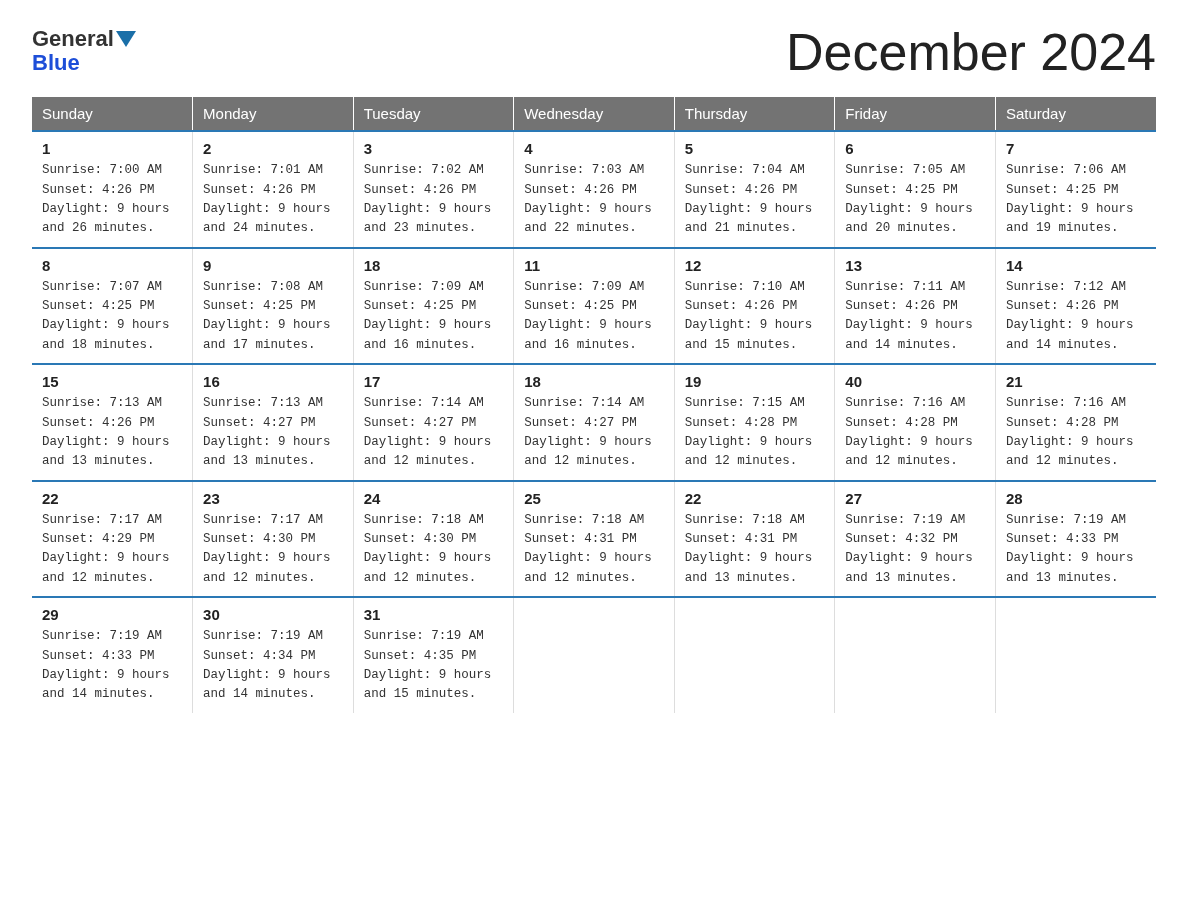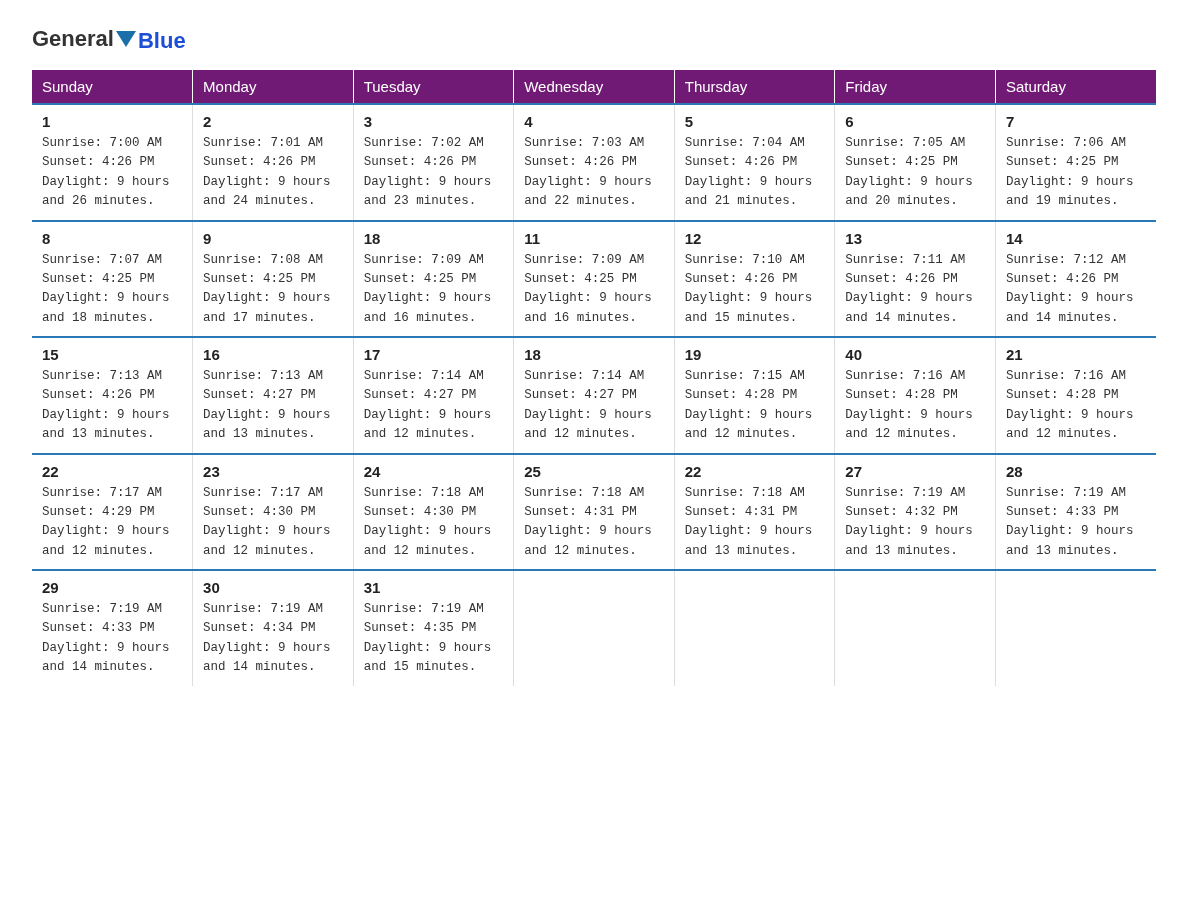--- a/index.html
+++ b/index.html
@@ -11,20 +11,21 @@
       min-height: 918px;
     }
     .header-row {
       display: flex;
       align-items: flex-start;
       justify-content: space-between;
       margin-bottom: 16px;
     }
     .logo {
       display: flex;
+      flex-direction: column;
       align-items: flex-start;
       margin-top: 4px;
     }
     .logo-text {
       display: flex;
       align-items: center;
       font-size: 22px;
       font-weight: bold;
       color: #333;
       line-height: 1;
@@ -59,21 +60,21 @@
       font-size: 20px;
       color: #555;
       margin-top: 4px;
     }
     .calendar {
       width: 100%;
       border-collapse: collapse;
       margin-top: 4px;
     }
     .calendar thead tr th {
-      background-color: #701a75;
+      background-color: #737373;
       color: #fff;
       font-size: 15px;
       font-weight: normal;
       padding: 8px 10px;
       text-align: left;
       border-right: 1px solid #fff;
     }
     .calendar thead tr th:last-child {
       border-right: none;
     }
@@ -112,20 +113,21 @@
 
 <div class="header-row">
   <div class="logo">
     <div class="logo-text">
       <span class="general">General</span>
       <span class="logo-triangle"></span>
     </div>
     <span class="logo-blue">Blue</span>
   </div>
   <div class="title-block">
+    <div class="page-title">December 2024</div>
   </div>
 </div>
 
 <table class="calendar">
   <thead>
     <tr>
       <th>Sunday</th>
       <th>Monday</th>
       <th>Tuesday</th>
       <th>Wednesday</th>

